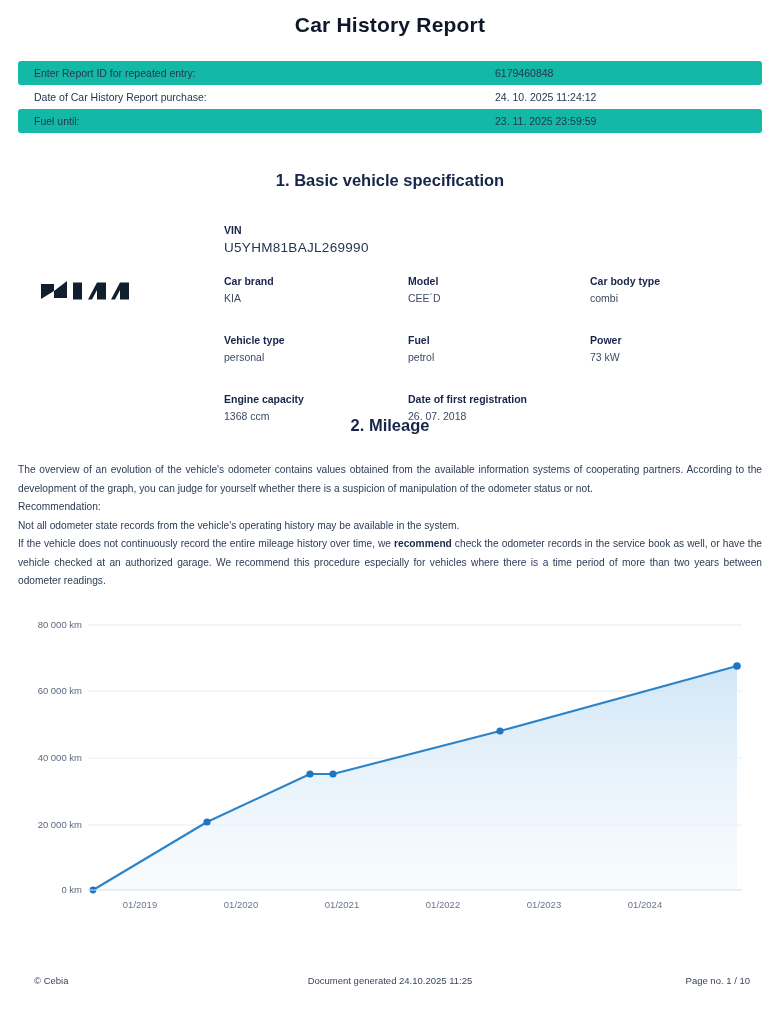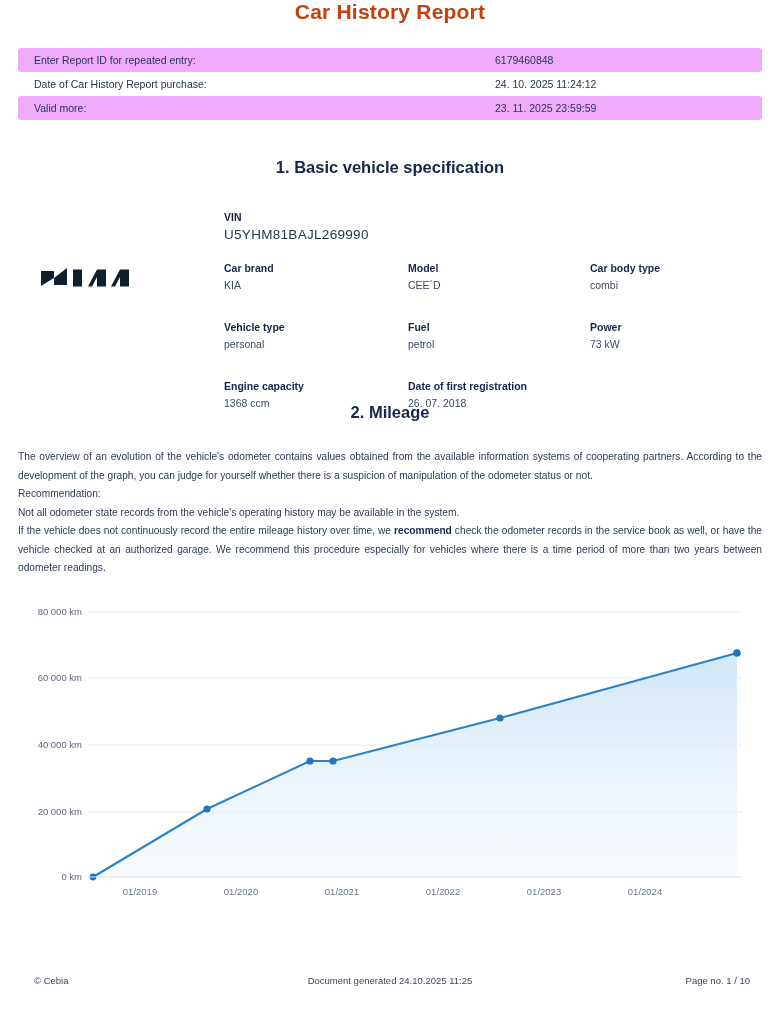--- a/index.html
+++ b/index.html
@@ -19,34 +19,35 @@
     position: relative;
     width: 780px;
     height: 1009px;
   }
 
   
   .doc-title {
     text-align: center;
     font-size: 21px;
     font-weight: bold;
-    color: #c2410c;
+    color: #0f172a;
     letter-spacing: 0.2px;
     margin: 0;
+    padding-top: 13px;
     padding-bottom: 0;
   }
 
   
   .info-table {
     margin: 24px 18px 0 18px;
     width: 744px;
     border-collapse: collapse;
     font-size: 10.5px;
   }
-  .info-table tr.shaded { background: #f0abfc; }
+  .info-table tr.shaded { background: #14b8a6; }
   .info-table td {
     padding: 6px 0 6px 16px;
     color: #27364f;
     font-size: 10.5px;
     white-space: nowrap;
   }
   .info-table td.k { width: 445px; }
   .info-table td.v { }
   .info-table tr.shaded td:first-child { border-top-left-radius: 3px; border-bottom-left-radius: 3px; }
   .info-table tr.shaded td:last-child { border-top-right-radius: 3px; border-bottom-right-radius: 3px; }
@@ -169,21 +170,21 @@
     <tbody>
       <tr class="shaded">
         <td class="k">Enter Report ID for repeated entry:</td>
         <td class="v">6179460848</td>
       </tr>
       <tr>
         <td class="k">Date of Car History Report purchase:</td>
         <td class="v">24. 10. 2025 11:24:12</td>
       </tr>
       <tr class="shaded">
-        <td class="k">Valid more:</td>
+        <td class="k">Fuel until:</td>
         <td class="v">23. 11. 2025 23:59:59</td>
       </tr>
     </tbody>
   </table>
 
   <h2 class="section-heading sec1">1. Basic vehicle specification</h2>
 
   <div class="spec-wrap">
 
     <svg class="kia-logo" viewBox="0 0 240 68" xmlns="http://www.w3.org/2000/svg">

